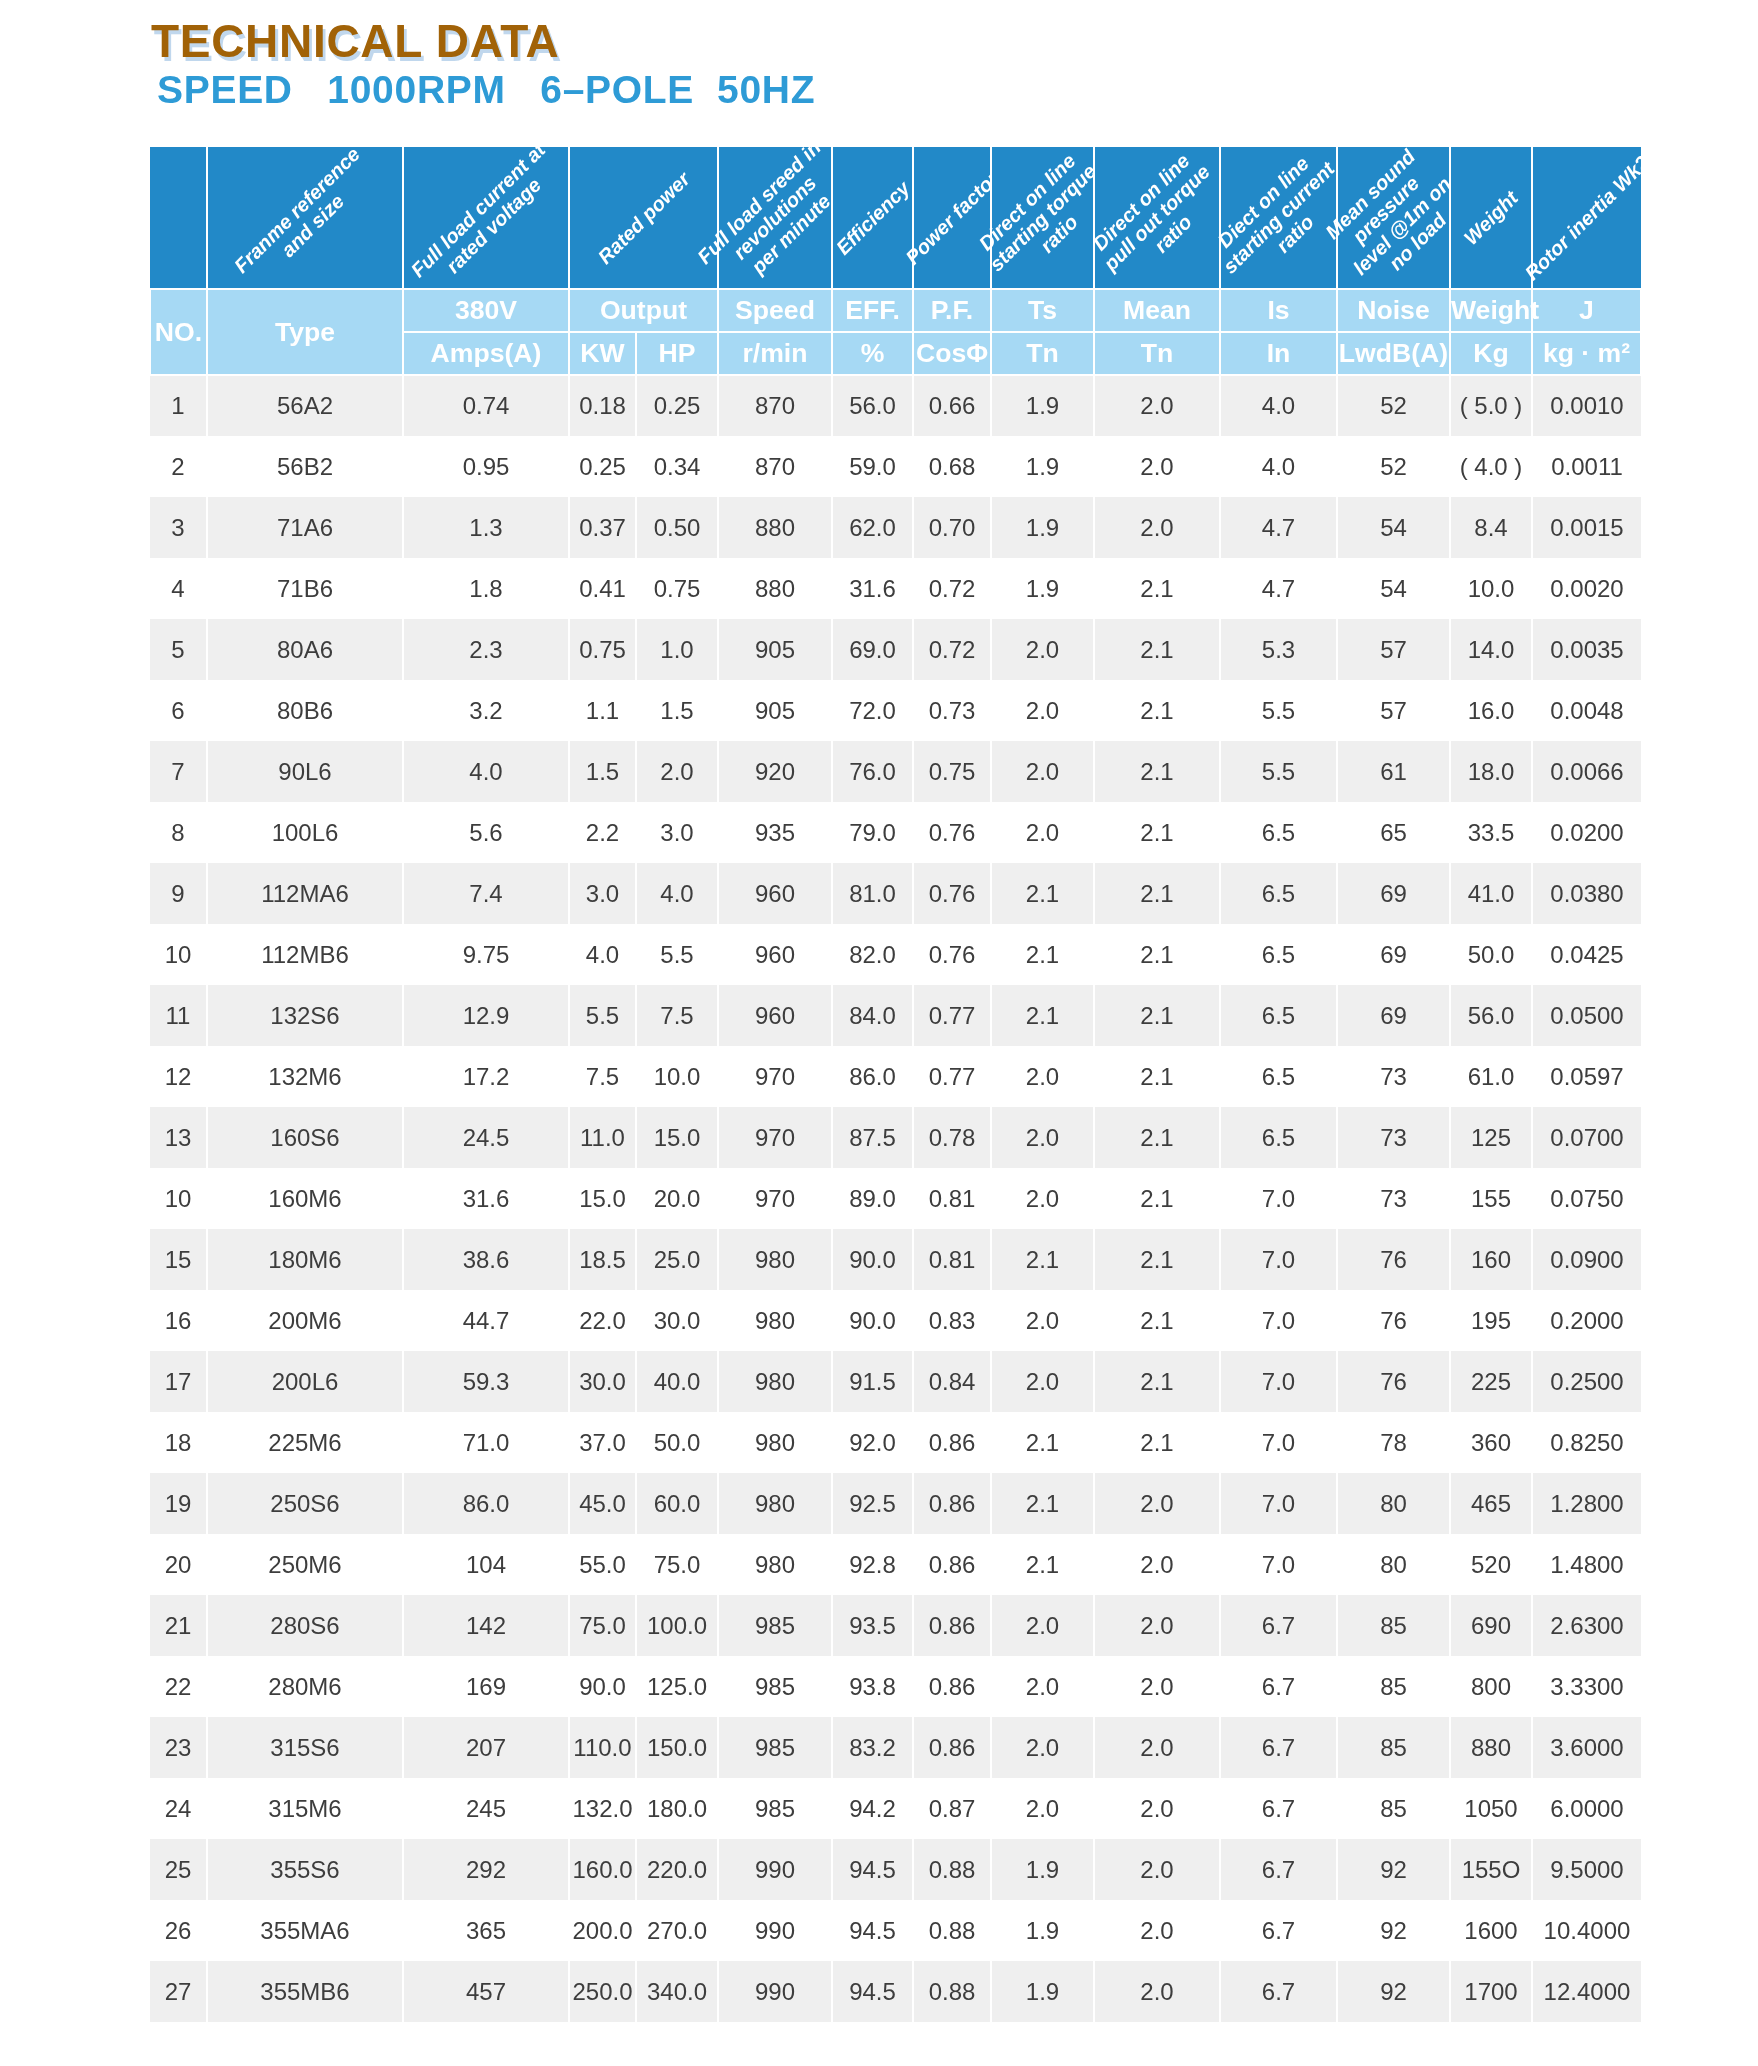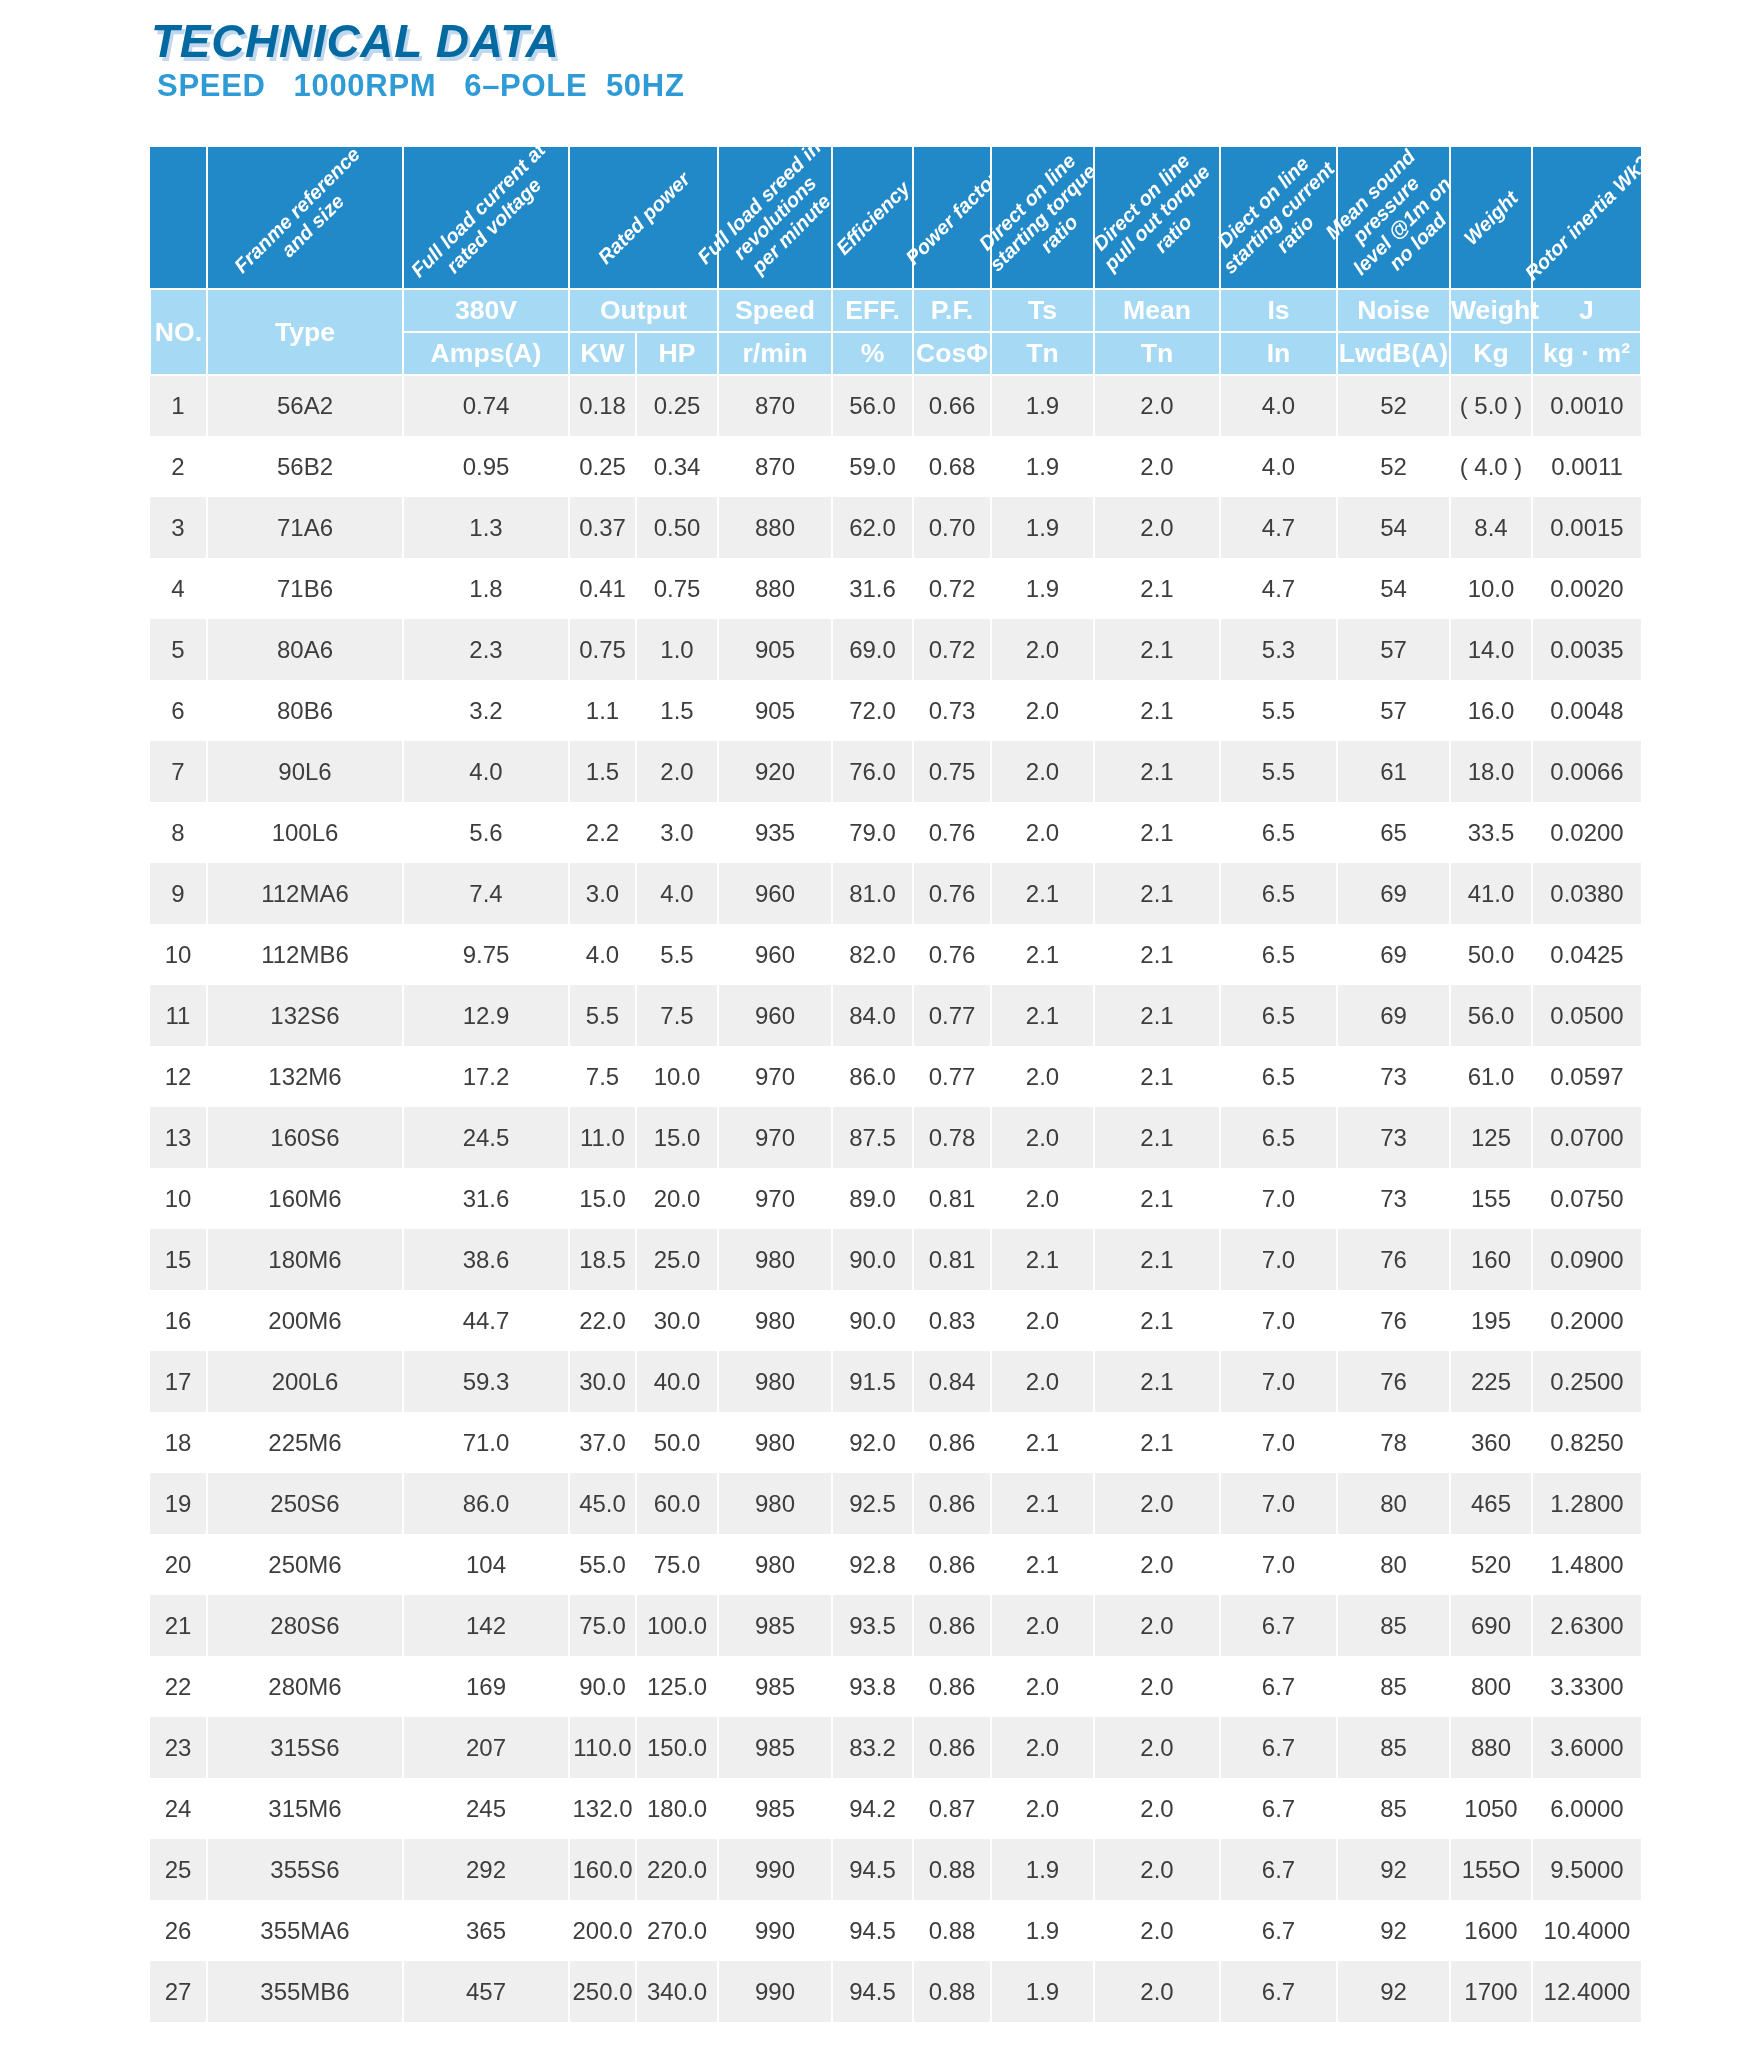--- a/index.html
+++ b/index.html
@@ -6,28 +6,27 @@
   body {
     width:1758px; height:2066px;
     background:#ffffff;
     font-family:"Liberation Sans", sans-serif;
     position:relative;
     overflow:hidden;
   }
   .title {
     position:absolute; left:151px; top:14px;
     font-size:46px; font-weight:bold; letter-spacing:0.7px;
-    color:#0369a1;
+    color:#a16207;
     text-shadow:2.8px 3.5px 0 rgba(130,175,220,0.5);
     white-space:pre;
-    font-style:italic;
   }
   .subtitle {
     position:absolute; left:157px; top:68px;
-    font-size:31px; font-weight:bold; letter-spacing:0.7px;
+    font-size:39px; font-weight:bold; letter-spacing:0.7px;
     color:#2e9bd6;
     white-space:pre;
   }
   table.data-table {
     position:absolute; left:149px; top:147px;
     width:1490px;
     border-collapse:collapse;
     table-layout:fixed;
   }
   th, td {

